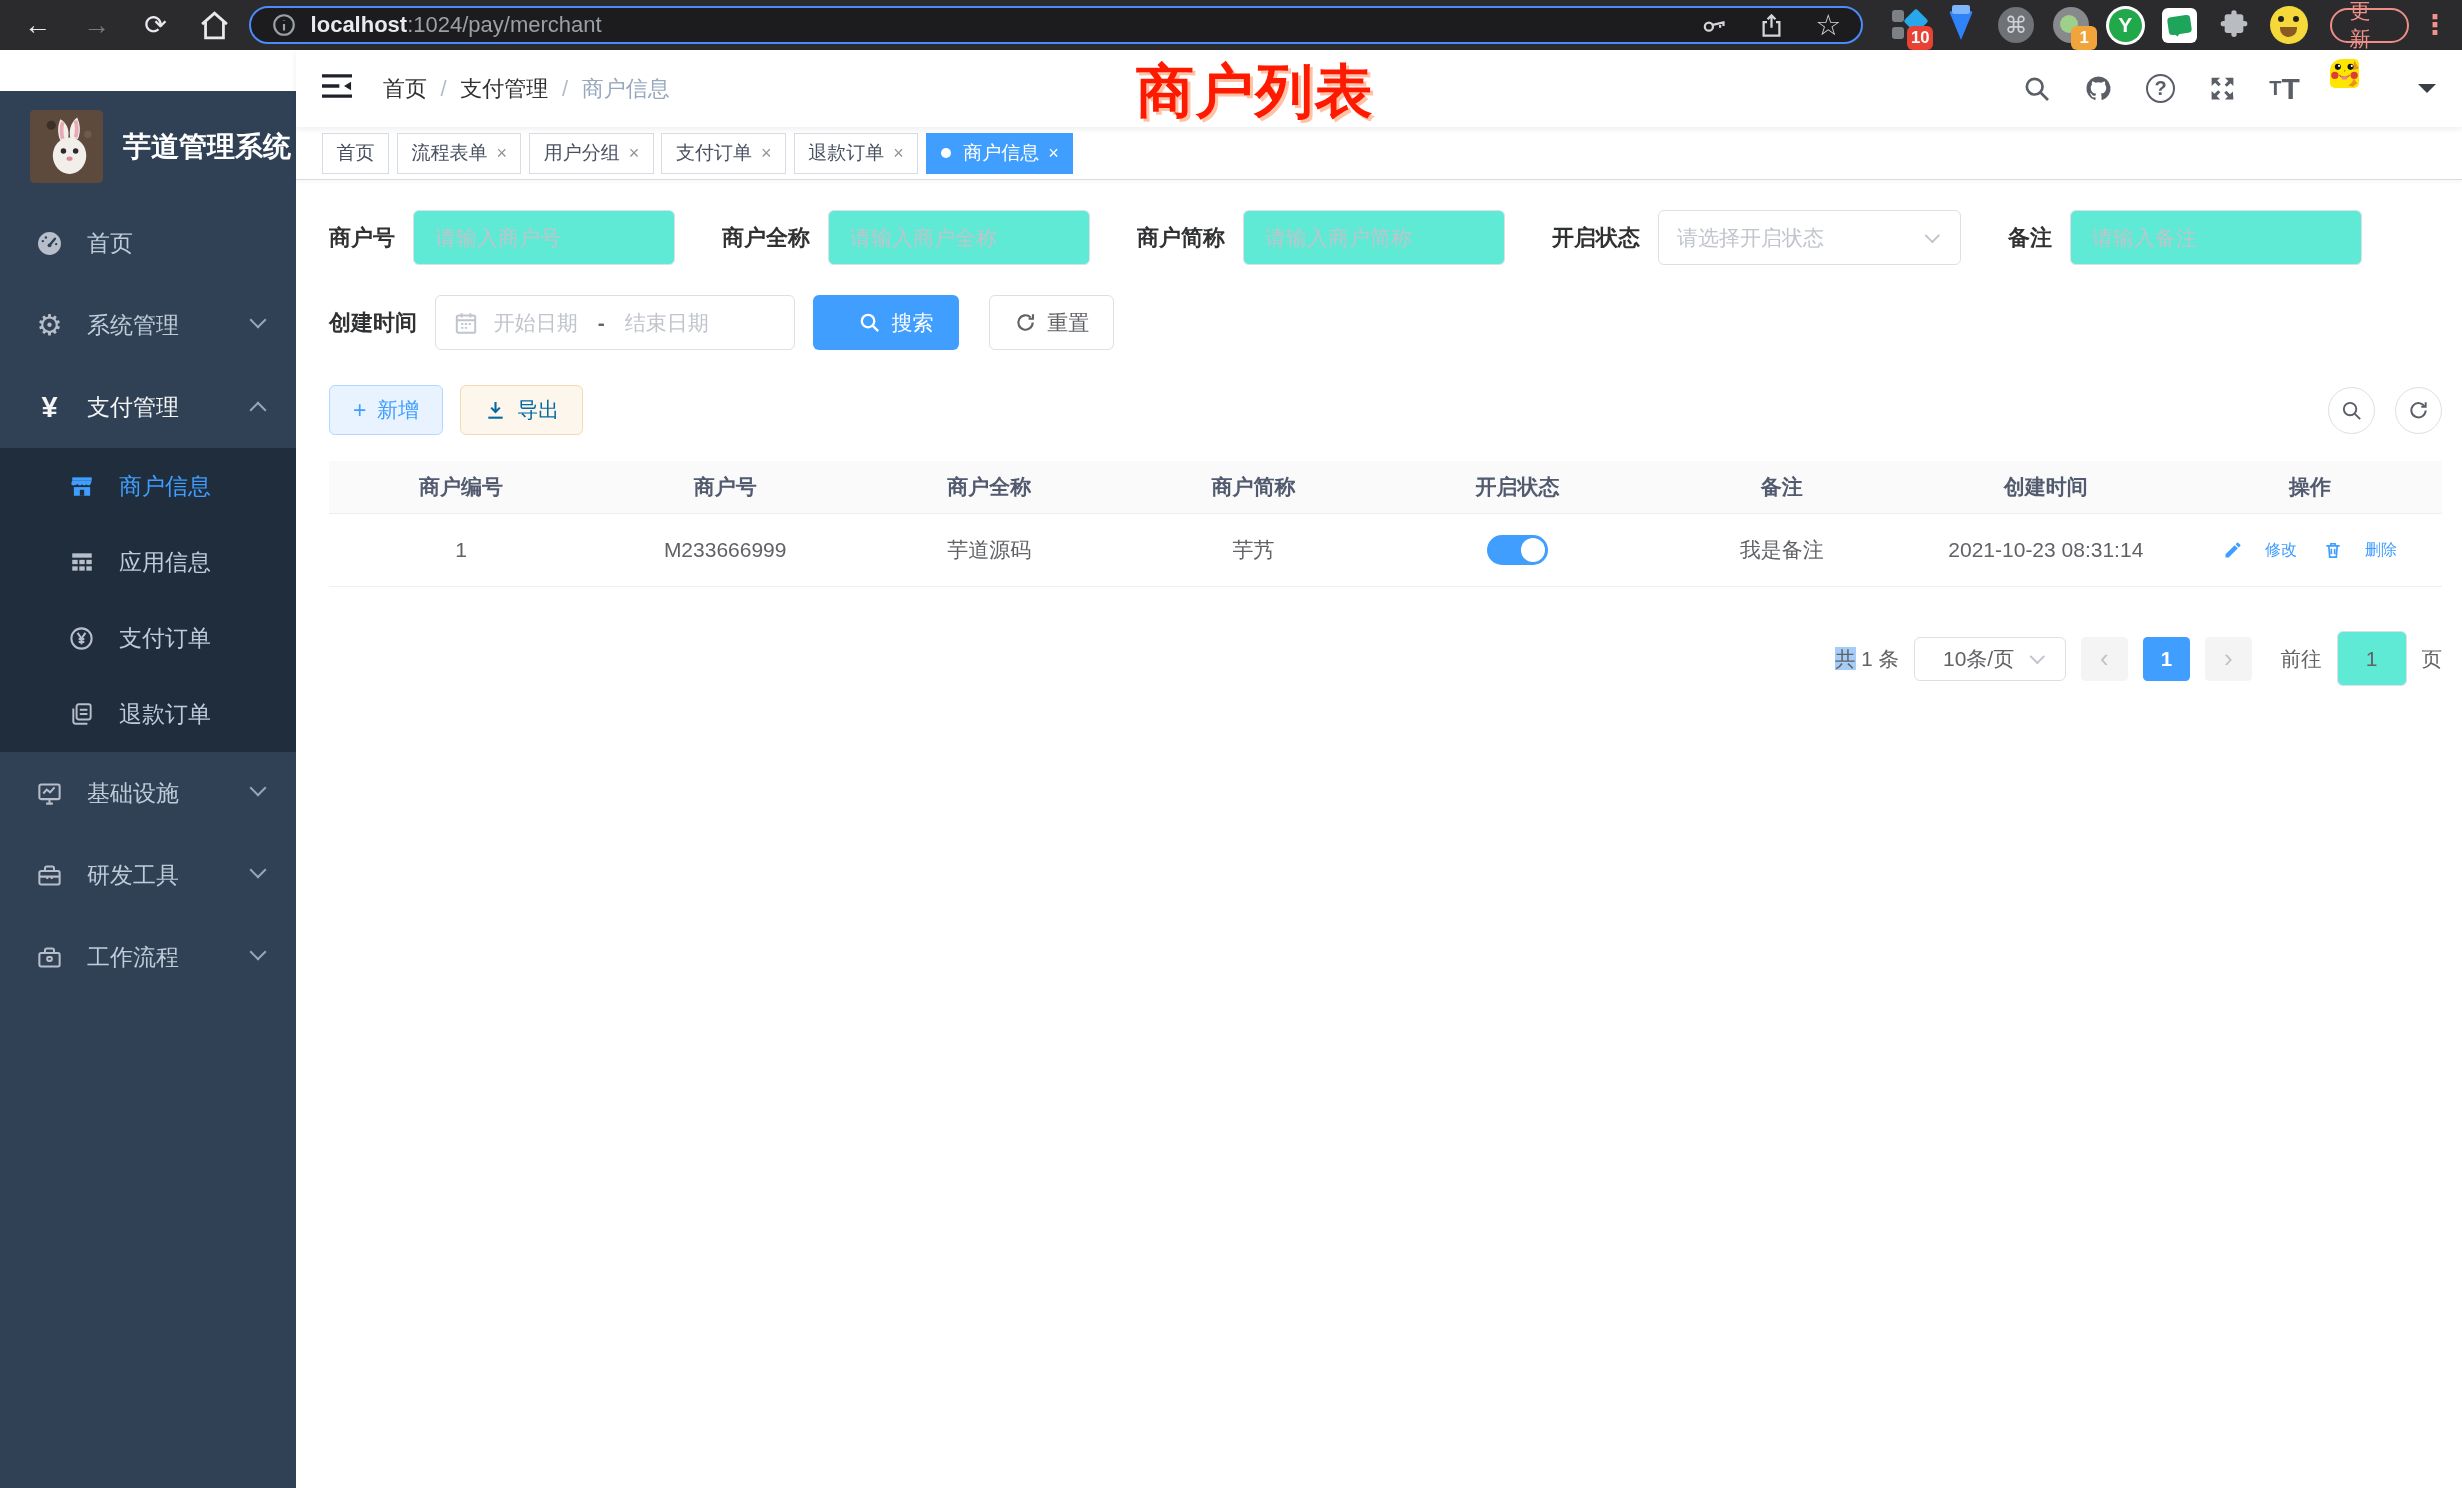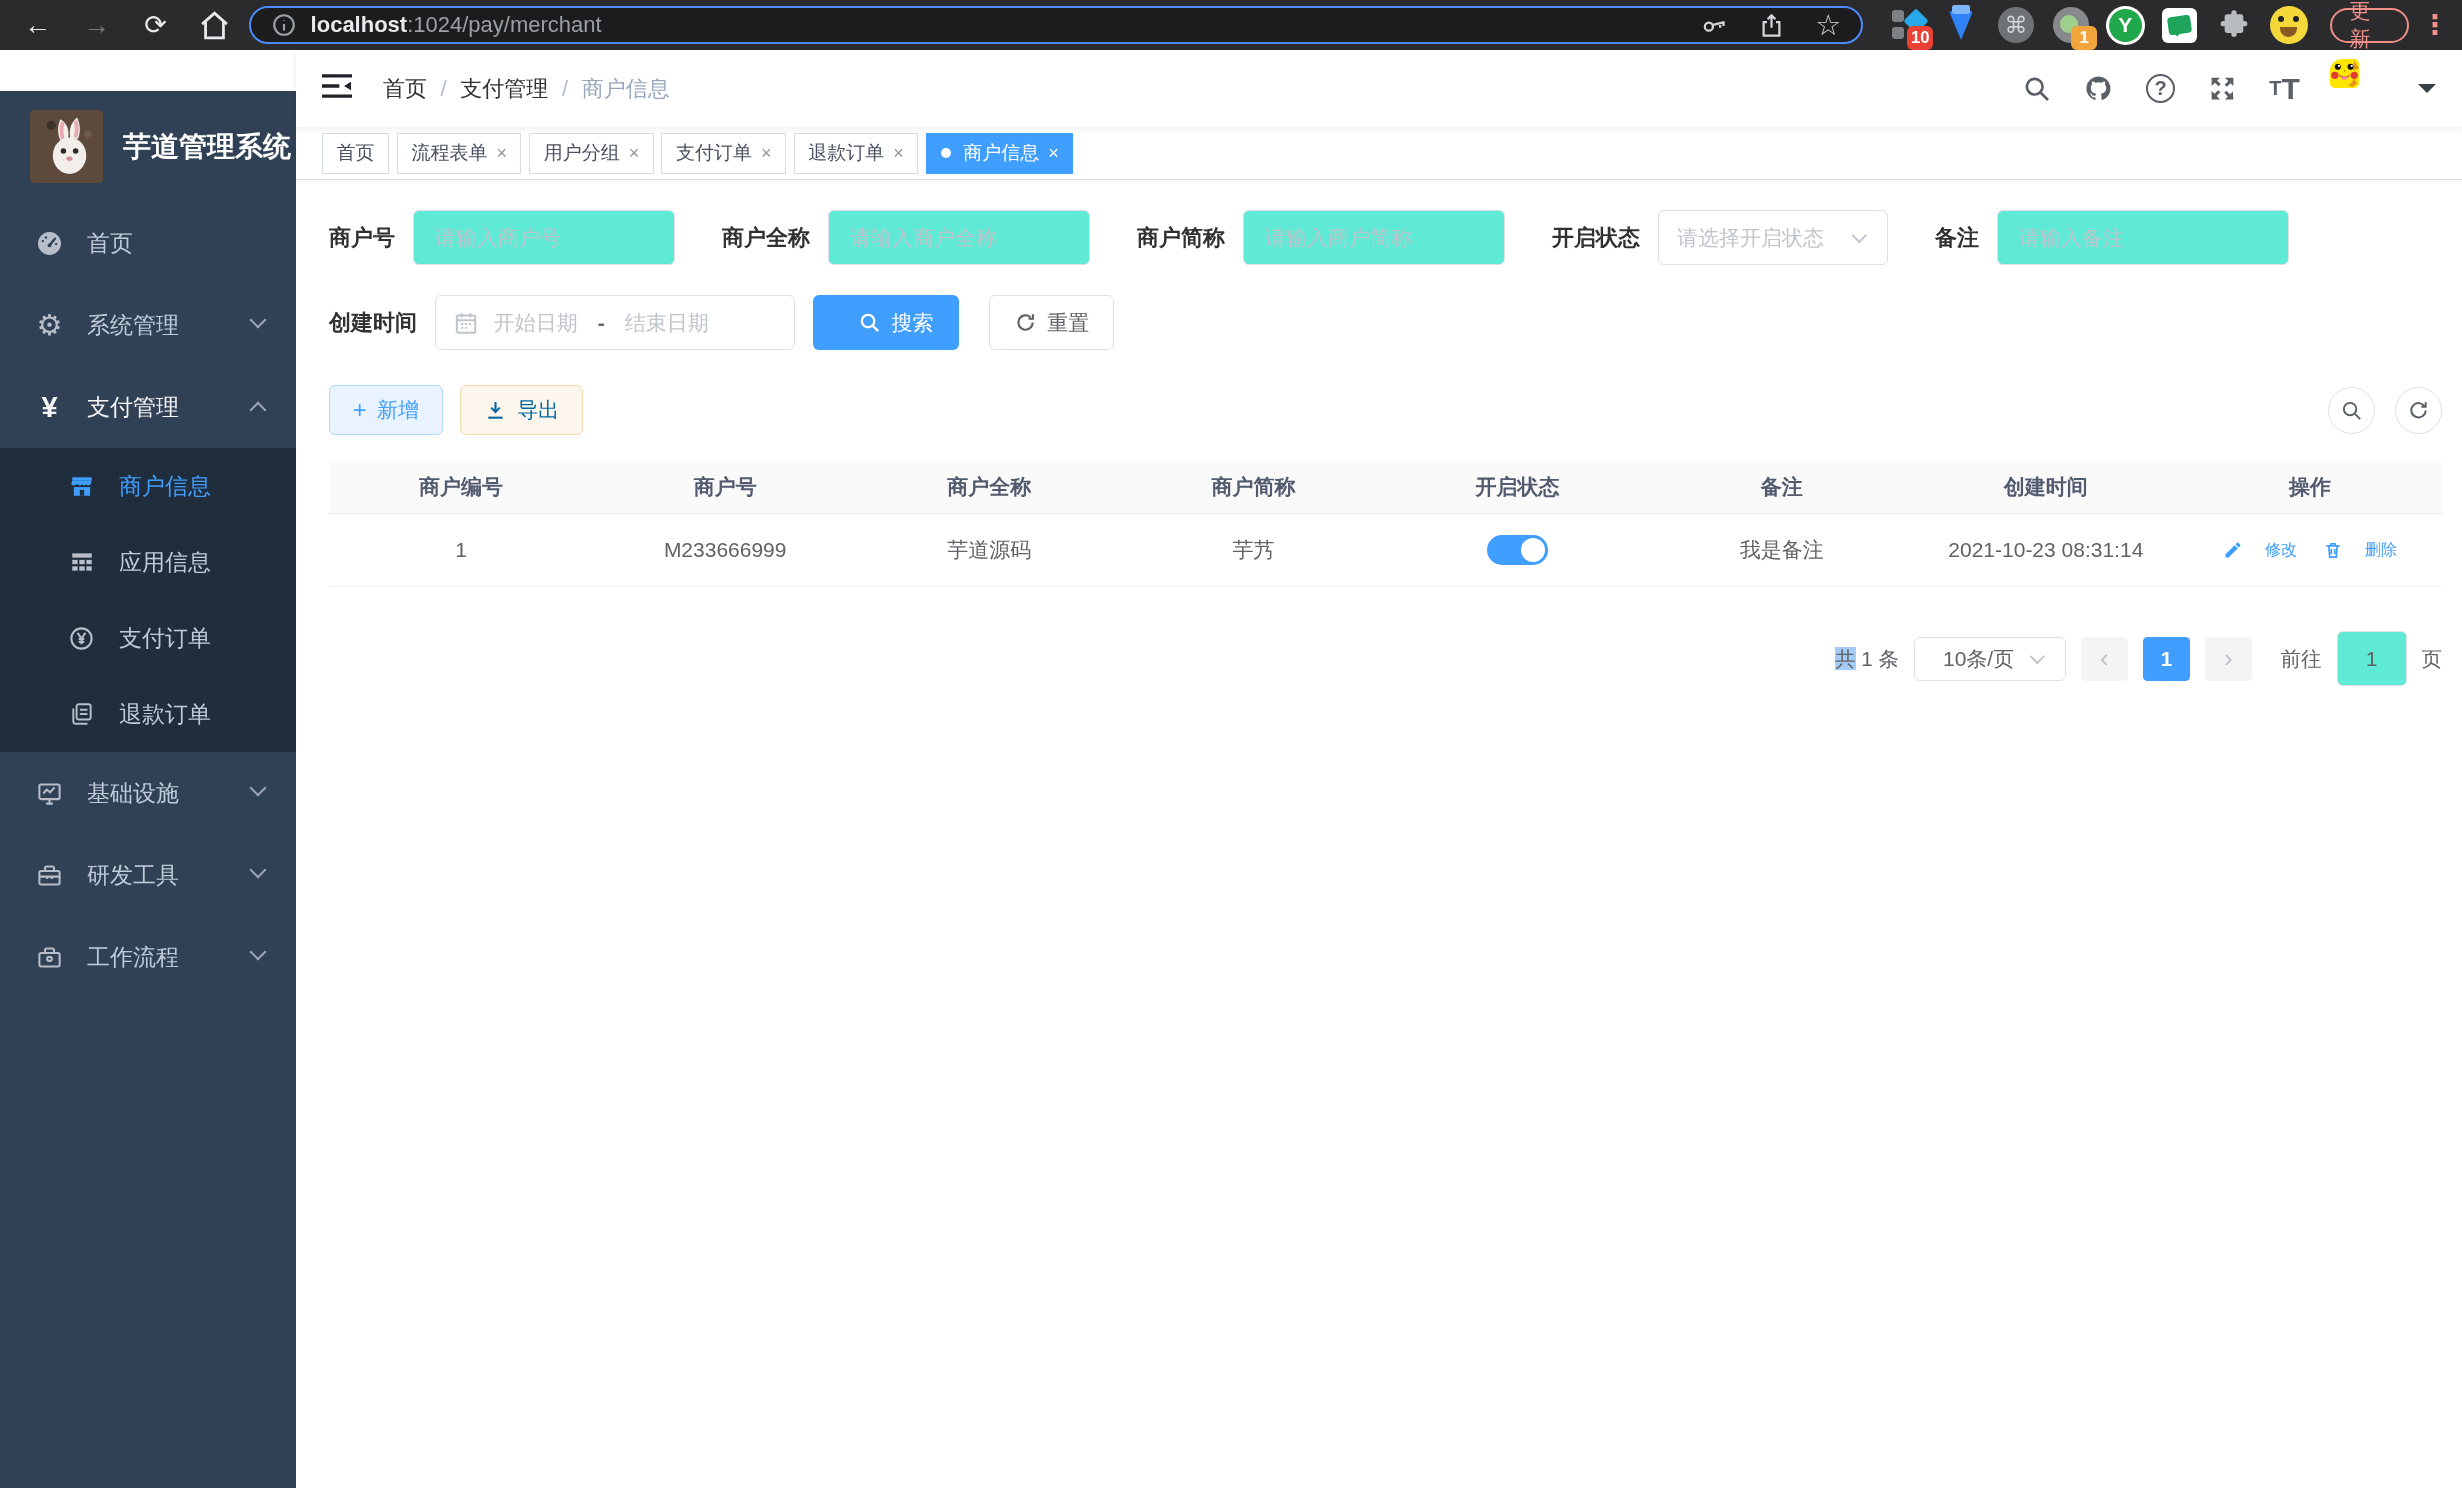--- a/index.html
+++ b/index.html
@@ -352,20 +352,21 @@
         </svg>
     </div>
     <div class="breadcrumb">
       <span class="bc-item">首页</span>
       <span class="bc-sep">/</span>
       <span class="bc-item">支付管理</span>
       <span class="bc-sep">/</span>
       <span class="bc-item current">商户信息</span>
     </div>
 
+    <div class="annotation">商户列表</div>
 
     <div class="nav-right">
       <div class="nico">
         <svg viewBox="0 0 24 24" fill="none" stroke="currentColor" stroke-width="2.2">
             <circle cx="10.5" cy="10.5" r="6.5"></circle>
             <path d="M15.5 15.5L21.5 21.5"></path>
           </svg>
       </div>
       <div class="nico">
         <svg viewBox="0 0 24 24" fill="currentColor">
@@ -440,21 +441,21 @@
       <div class="f-group">
         <span class="f-label">商户全称</span>
         <input class="tbox" style="width: 262px;" placeholder="请输入商户全称">
       </div>
       <div class="f-group">
         <span class="f-label">商户简称</span>
         <input class="tbox" style="width: 262px;" placeholder="请输入商户简称">
       </div>
       <div class="f-group">
         <span class="f-label">开启状态</span>
-        <div class="sel" style="width:230px;">
+        <div class="sel" style="width:303px;">
           <span class="ph">请选择开启状态</span>
           <span class="s-chev"></span>
         </div>
       </div>
       <div class="f-group" style="margin-right:0;">
         <span class="f-label">备注</span>
         <input class="tbox" style="width: 292px;" placeholder="请输入备注">
       </div>
     </div>
 

